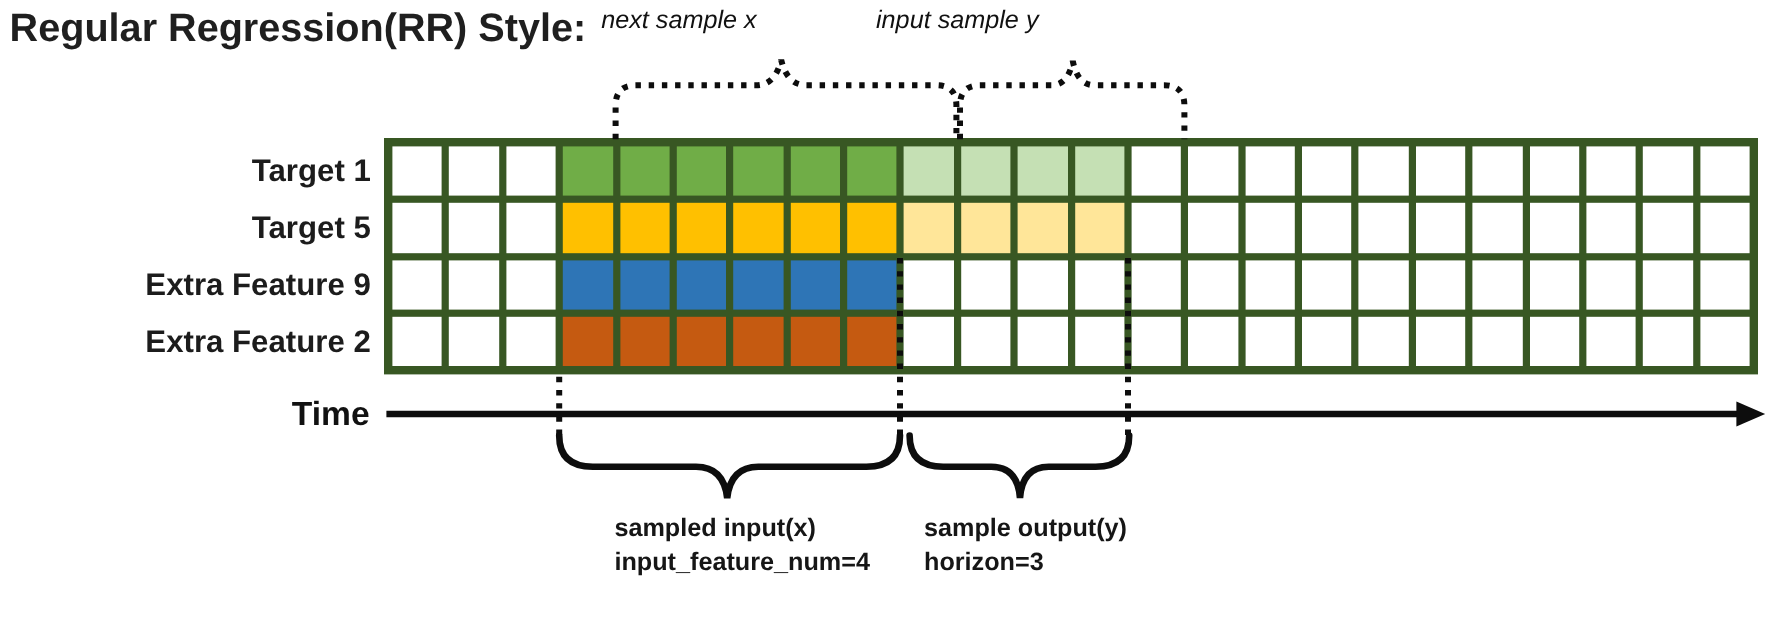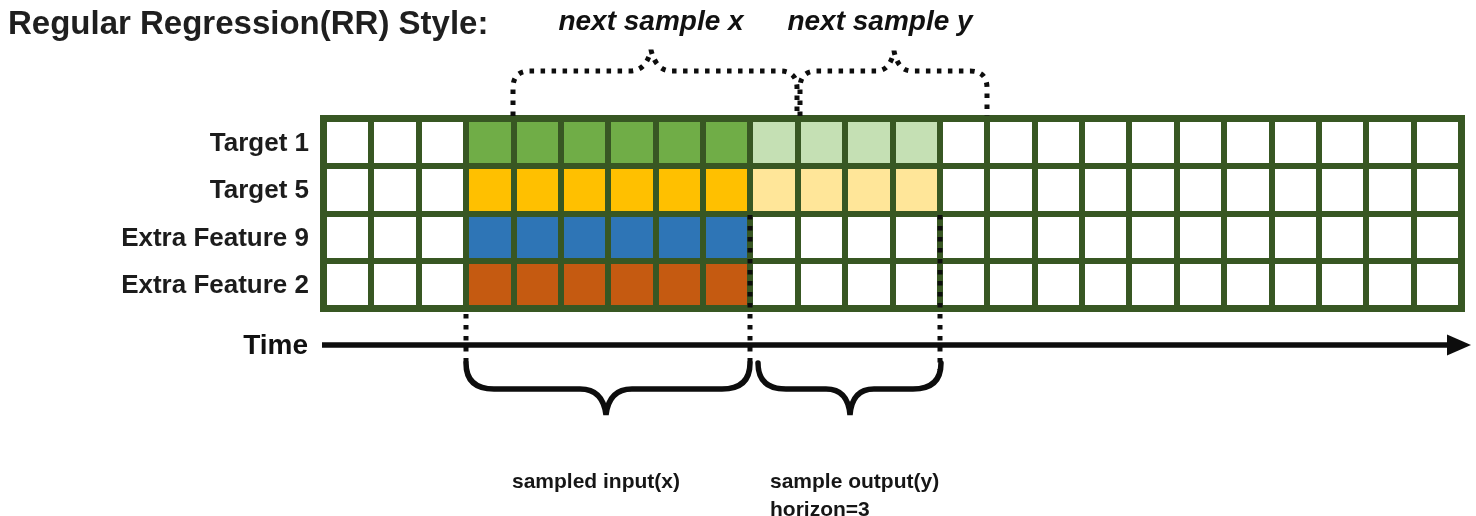--- a/index.html
+++ b/index.html
@@ -12,22 +12,21 @@
     overflow:hidden;
     padding-left:12px;
   }
   .title{
     position:absolute;left:8px;top:4px;
     font-size:33px;font-weight:700;color:#1f1f1f;
     letter-spacing:0px;white-space:nowrap;
   }
   .ns-label{
     position:absolute;top:5px;width:300px;
-    text-align:center;
-    font-size:28px;font-style:italic;font-weight:700;
+    font-size:21px;font-style:italic;font-weight:400;
     color:#111;white-space:nowrap;
   }
   #nsx{left:501px;}
   #nsy{left:730px;}
   .row-labels{position:absolute;left:0;top:0;width:309px;}
   .row-label{
     position:absolute;left:0;width:309px;height:41px;
     line-height:41px;text-align:right;
     font-size:26px;font-weight:700;color:#1c1c1c;
     white-space:nowrap;
@@ -46,34 +45,34 @@
     pointer-events:none;
   }
   .time-label{
     position:absolute;left:158px;top:329px;width:150px;height:32px;
     line-height:32px;text-align:right;
     font-size:28px;font-weight:700;color:#111;
   }
   .note{
     position:absolute;top:427px;
     font-size:21px;font-weight:700;color:#161616;
-    line-height:28px;white-space:nowrap;margin-top:40px;
+    line-height:28px;white-space:nowrap;
   }
   #input-note{left:512px;}
   #output-note{left:770px;}
 </style>
 </head>
 <body>
 
 <div id="canvas">
 
   <div class="title">Regular Regression(RR) Style:</div>
 
   <div class="ns-label" id="nsx">next sample x</div>
-  <div class="ns-label" id="nsy">next sample y</div>
+  <div class="ns-label" id="nsy">input sample y</div>
 
   <div class="row-labels">
     <div class="row-label" style="top:122px">Target 1</div>
     <div class="row-label" style="top:169px">Target 5</div>
     <div class="row-label" style="top:217px">Extra Feature 9</div>
     <div class="row-label" style="top:264px">Extra Feature 2</div>
   </div>
 
   <div class="grid" style="background: rgb(56, 87, 35); grid-template-columns: repeat(24, 1fr); grid-template-rows: repeat(4, 1fr);">
       <div class="cell" style="background: rgb(255, 255, 255);"></div>
@@ -189,20 +188,21 @@
 
     <path d="M 466,363 Q 466,389 494,389 L 580,389 Q 603,389 606,415 Q 609,389 632,389 L 722,389 Q 750,389 750,363" fill="none" stroke="#0d0d0d" stroke-width="5.5" stroke-linecap="round"></path>
 
     <path d="M 758,363 Q 758,389 786,389 L 826,389 Q 848,389 850,415 Q 852,389 874,389 L 913,389 Q 941,389 941,363" fill="none" stroke="#0d0d0d" stroke-width="5.5" stroke-linecap="round"></path>
   </svg>
 
   <div class="time-label">Time</div>
 
   <div class="note" id="input-note">
     <div>sampled input(x)</div>
+    <div>input_feature_num=4</div>
   </div>
 
   <div class="note" id="output-note">
     <div>sample output(y)</div>
     <div>horizon=3</div>
   </div>
 
 </div>
 
 </body></html>

